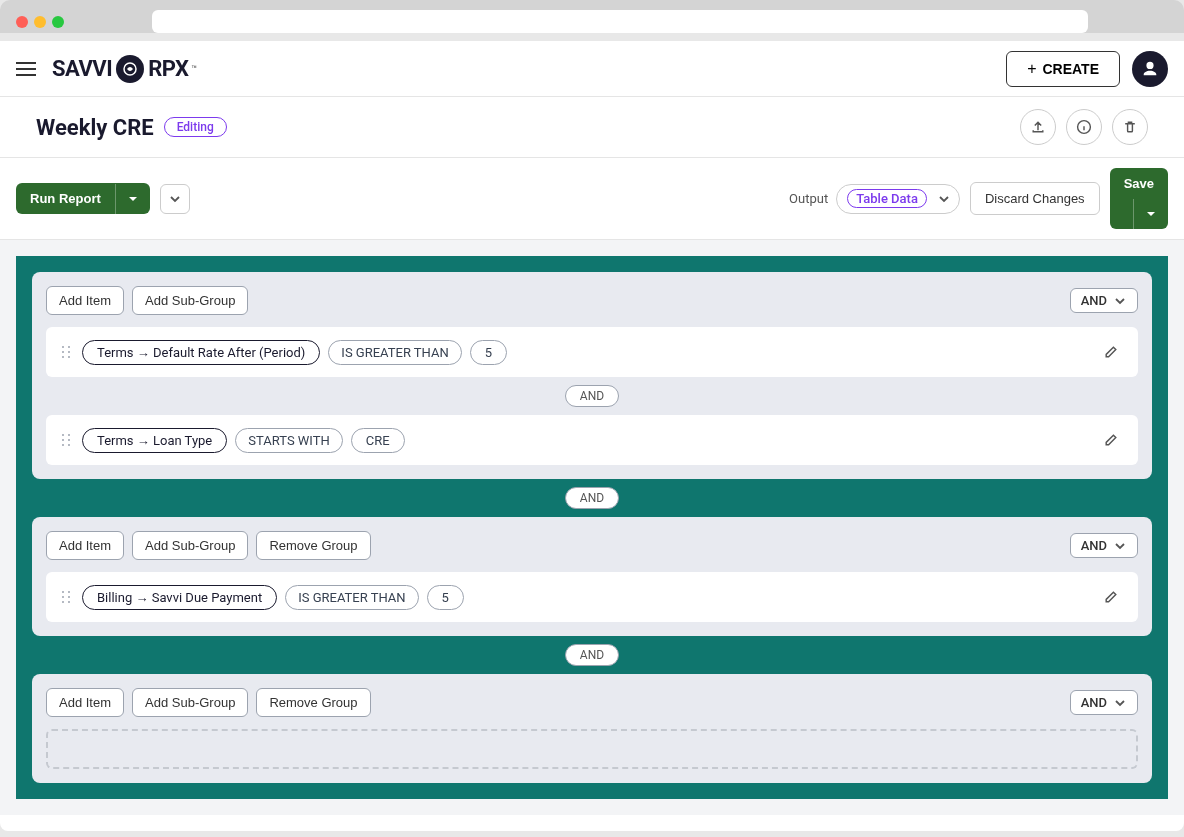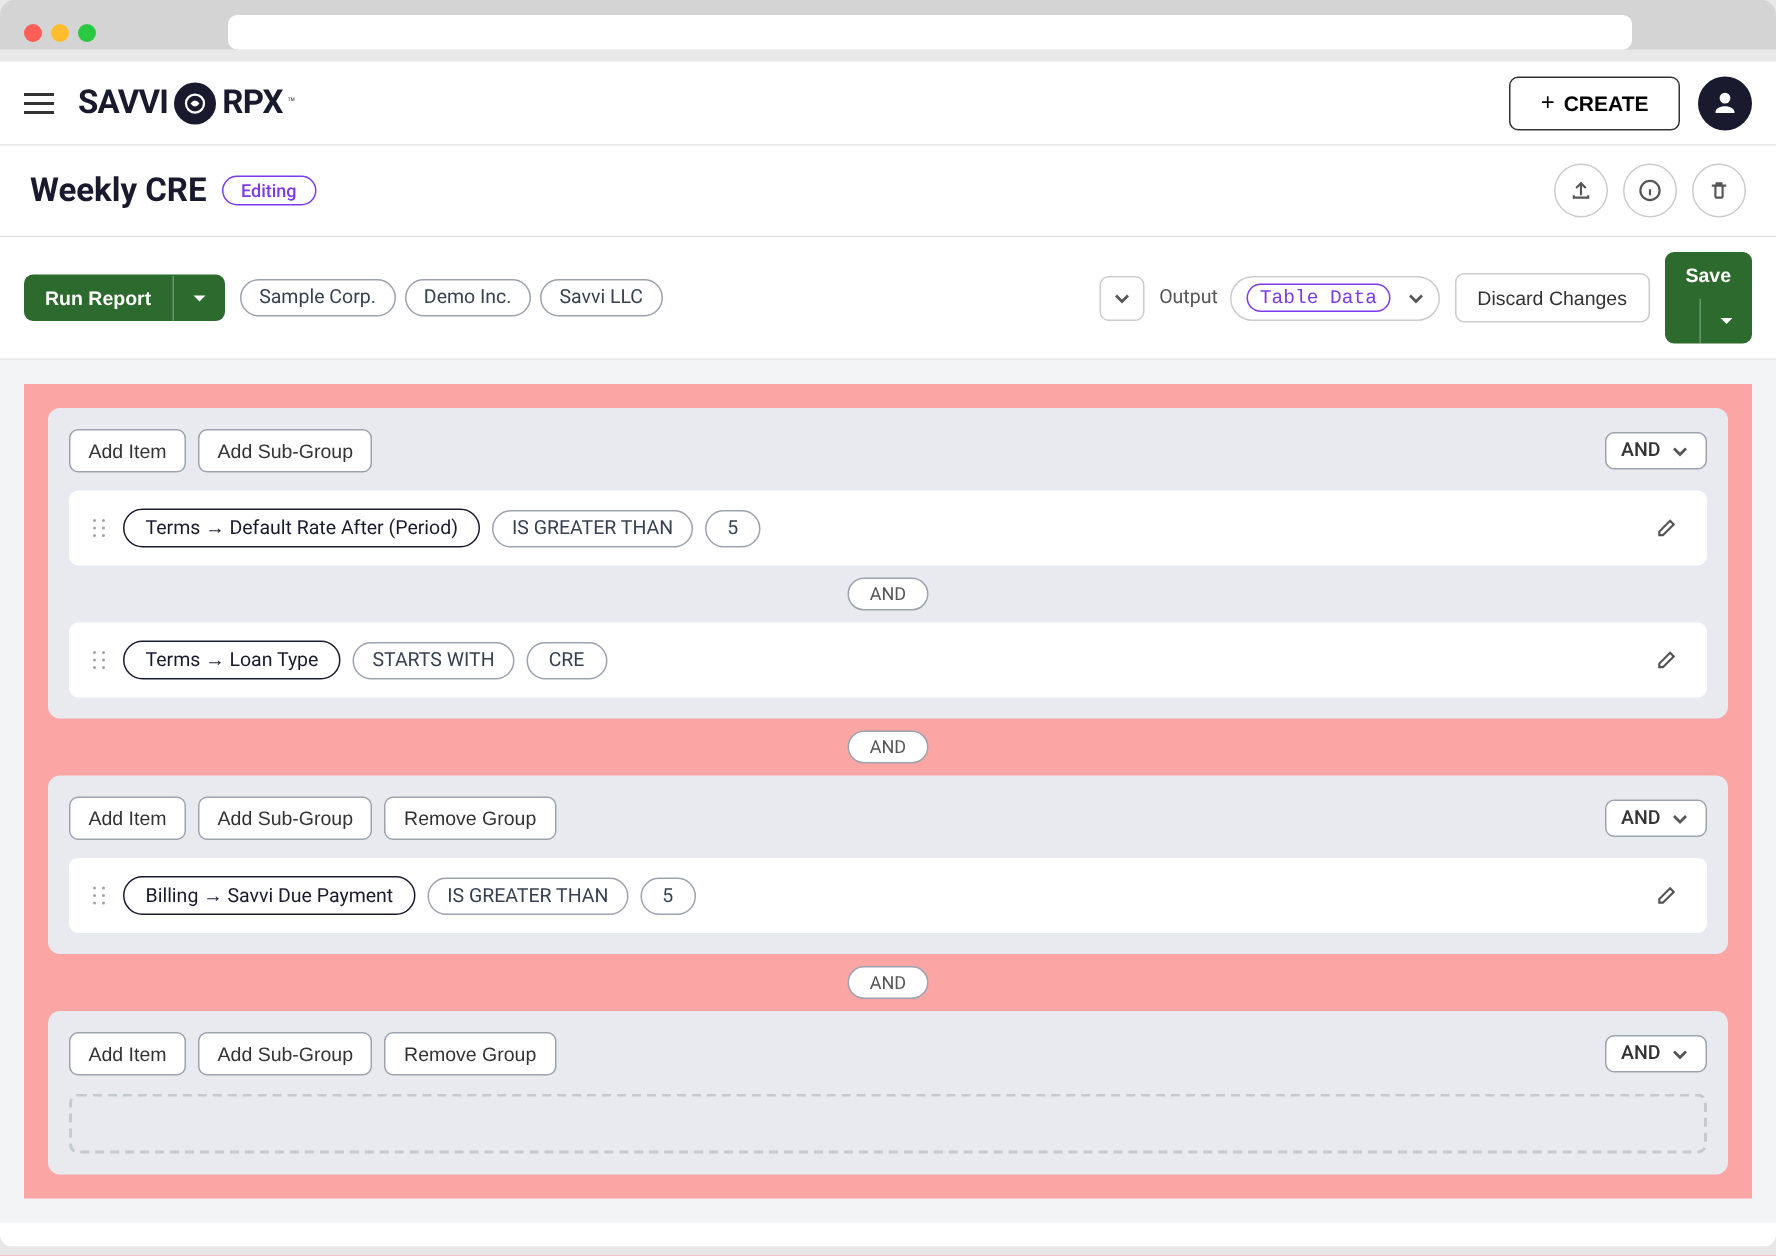--- a/index.html
+++ b/index.html
@@ -55,21 +55,21 @@
     }
     .create-btn .plus { font-size: 16px; font-weight: 400; }
     .avatar-btn {
       width: 36px; height: 36px; border-radius: 50%; background: #1a1a2e;
       border: none; cursor: pointer; display: flex; align-items: center; justify-content: center;
     }
     .avatar-btn svg { width: 18px; height: 18px; color: white; }
 
     
     .page-header {
-      display: flex; align-items: center; padding: 12px 20px;
+      display: flex; align-items: center; padding: 12px 36px;
       border-bottom: 1px solid #e5e5e5;
     }
     .page-title { font-size: 22px; font-weight: 700; color: #1a1a2e; margin-right: 10px; }
     .editing-badge {
       background: white; border: 1.5px solid #7c3aed; color: #7c3aed;
       border-radius: 20px; padding: 2px 12px; font-size: 12px; font-weight: 500;
     }
     .page-header-actions { margin-left: auto; display: flex; gap: 10px; align-items: center; }
     .icon-btn {
       width: 36px; height: 36px; border-radius: 50%; border: 1.5px solid #ccc;
@@ -99,21 +99,21 @@
     }
     .companies-dropdown {
       width: 30px; height: 30px; border: 1.5px solid #ccc; border-radius: 6px;
       background: white; cursor: pointer; display: flex; align-items: center; justify-content: center;
     }
     .companies-dropdown svg { width: 14px; height: 14px; color: #555; }
     .output-section { display: flex; align-items: center; gap: 8px; margin-left: auto; }
     .output-label { font-size: 13px; color: #555; }
     .output-badge-wrap {
       display: flex; align-items: center; border: 1.5px solid #ccc; border-radius: 20px;
-      overflow: hidden; padding: 3px 4px 3px 10px; gap: 6px; background: white; font-family: Liberation Mono, monospace;
+      overflow: hidden; padding: 3px 4px 3px 10px; gap: 6px; background: white;
     }
     .output-badge { color: #7c3aed; font-size: 13px; font-weight: 500; border: 1.5px solid #7c3aed; border-radius: 12px; padding: 1px 8px; }
     .output-chevron { width: 22px; height: 22px; display: flex; align-items: center; justify-content: center; }
     .output-chevron svg { width: 12px; height: 12px; color: #555; }
     .discard-btn {
       border: 1.5px solid #ccc; background: white; border-radius: 6px; padding: 8px 14px;
       font-size: 13px; cursor: pointer; color: #333;
     }
     .save-btn {
       display: flex; align-items: flex-end; background: #2d6a2d; color: white;
@@ -269,25 +269,20 @@
 
   <div class="toolbar">
     <button class="run-report-btn">
       <span class="run-report-main">Run Report</span>
       <span class="run-report-dropdown">
         <svg viewBox="0 0 14 14" fill="white">
             <path d="M3 5l4 4 4-4"></path>
           </svg>
       </span>
     </button>
-    <div class="company-tags">
-      <span class="company-tag">Sample Corp.</span>
-      <span class="company-tag">Demo Inc.</span>
-      <span class="company-tag">Savvi LLC</span>
-    </div>
     <div class="companies-dropdown">
       <svg viewBox="0 0 14 14" fill="none" stroke="currentColor" stroke-width="1.8">
           <path d="M3 5l4 4 4-4"></path>
         </svg>
     </div>
     <div class="output-section">
       <span class="output-label">Output</span>
       <div class="output-badge-wrap">
         <span class="output-badge">Table Data</span>
         <span class="output-chevron">
@@ -304,21 +299,21 @@
         <svg viewBox="0 0 14 14" fill="white">
             <path d="M3 5l4 4 4-4"></path>
           </svg>
       </span>
     </button>
   </div>
 
   <div class="main-content">
 
 
-    <div style="padding: 16px; background: #fca5a5;">
+    <div style="padding: 16px; background: #0f766e;">
 
       <div class="group-container">
         <div class="group-toolbar">
           <button class="group-btn">Add Item</button>
           <button class="group-btn">Add Sub-Group</button>
           <div class="and-dropdown">
             <span>AND</span>
             <svg viewBox="0 0 14 14" fill="none" stroke="currentColor" stroke-width="1.8">
                 <path d="M3 5l4 4 4-4"></path>
               </svg>

